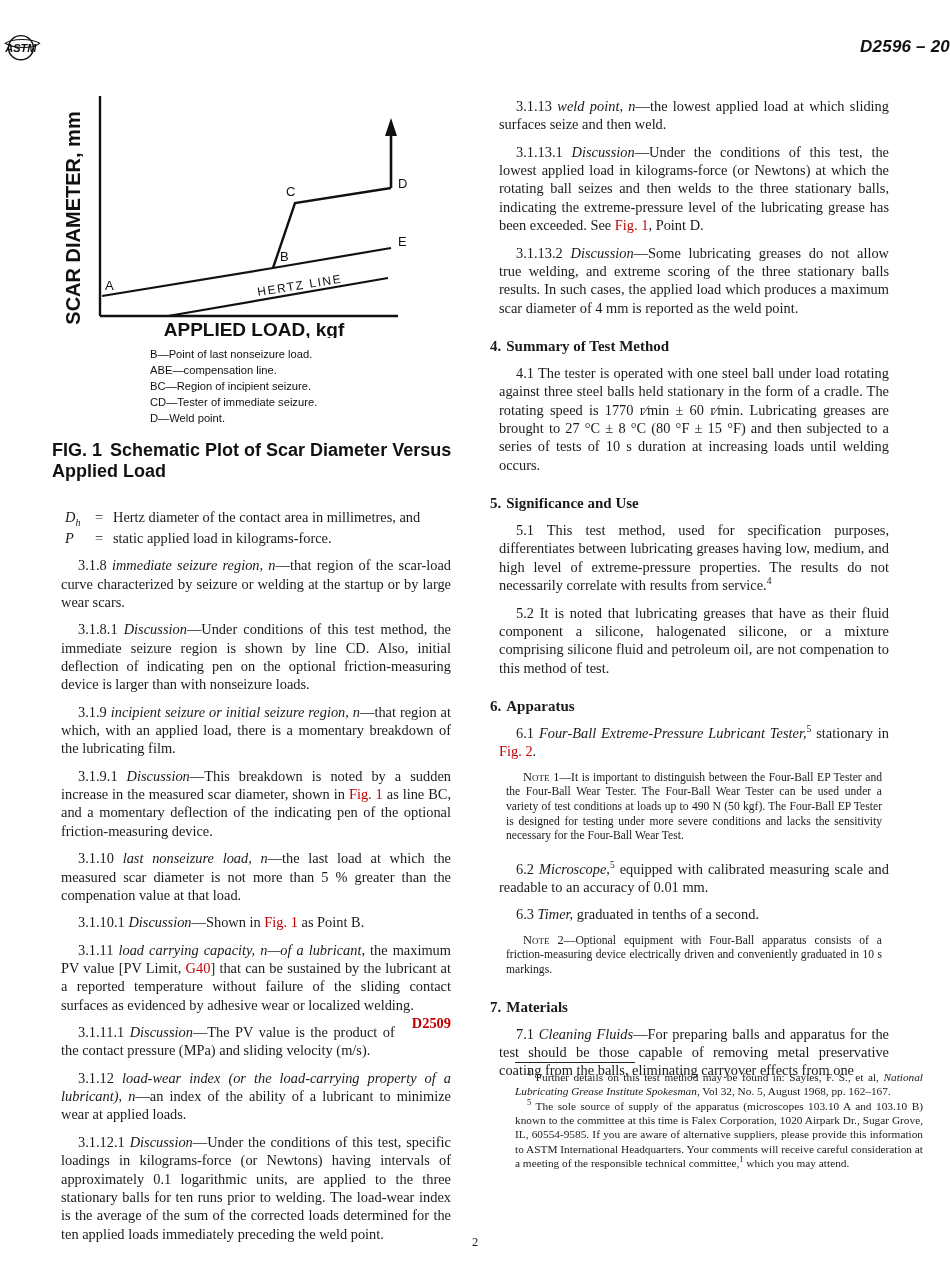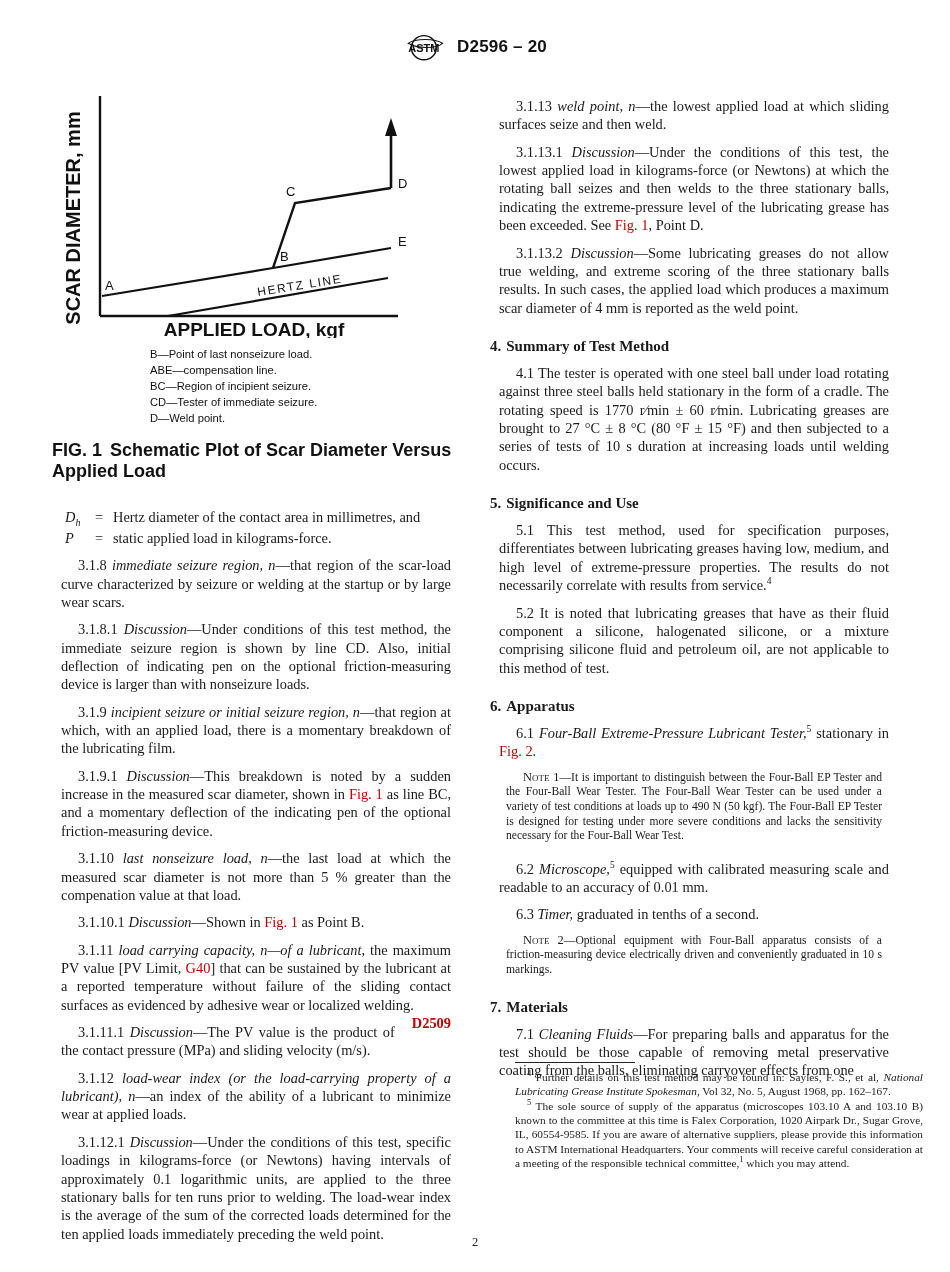--- a/index.html
+++ b/index.html
@@ -11,24 +11,25 @@
     font-family: "Liberation Serif", "DejaVu Serif", serif;
     color: #1a1a1a;
     position: relative;
     overflow: hidden;
   }
 
   
   .page-header {
     display: flex;
     align-items: center;
-    justify-content: center;
+    justify-content: space-between;
     gap: 10px;
     padding-top: 24px;
     height: 70px;
+    font-style: italic;
   }
   .astm-logo { width: 44px; height: 30px; display: block; }
   .doc-designation {
     font-family: "Liberation Sans", sans-serif;
     font-weight: bold;
     font-size: 17px;
     letter-spacing: 0.2px;
     color: #111;
   }
 
@@ -296,21 +297,21 @@
 
     <div class="sec-head">
       <span class="num">5.</span><span>Significance and Use</span>
     </div>
     <p class="indent">
       <span>5.1</span>
       <span>This test method, used for specification purposes, differentiates between lubricating greases having low, medium, and high level of extreme-pressure properties. The results do not necessarily correlate with results from service.</span><sup>4</sup>
     </p>
     <p class="indent gap">
       <span>5.2</span>
-      <span>It is noted that lubricating greases that have as their fluid component a silicone, halogenated silicone, or a mixture comprising silicone fluid and petroleum oil, are not applicable to this method of test.</span>
+      <span>It is noted that lubricating greases that have as their fluid component a silicone, halogenated silicone, or a mixture comprising silicone fluid and petroleum oil, are not compenation to this method of test.</span>
     </p>
 
     <div class="sec-head">
       <span class="num">6.</span><span>Apparatus</span>
     </div>
     <p class="indent">
       <span>6.1</span>
       <i>Four-Ball Extreme-Pressure Lubricant Tester,</i><sup>5</sup><span> stationary in </span><span class="red">Fig. 2</span><span>.</span>
     </p>
 

